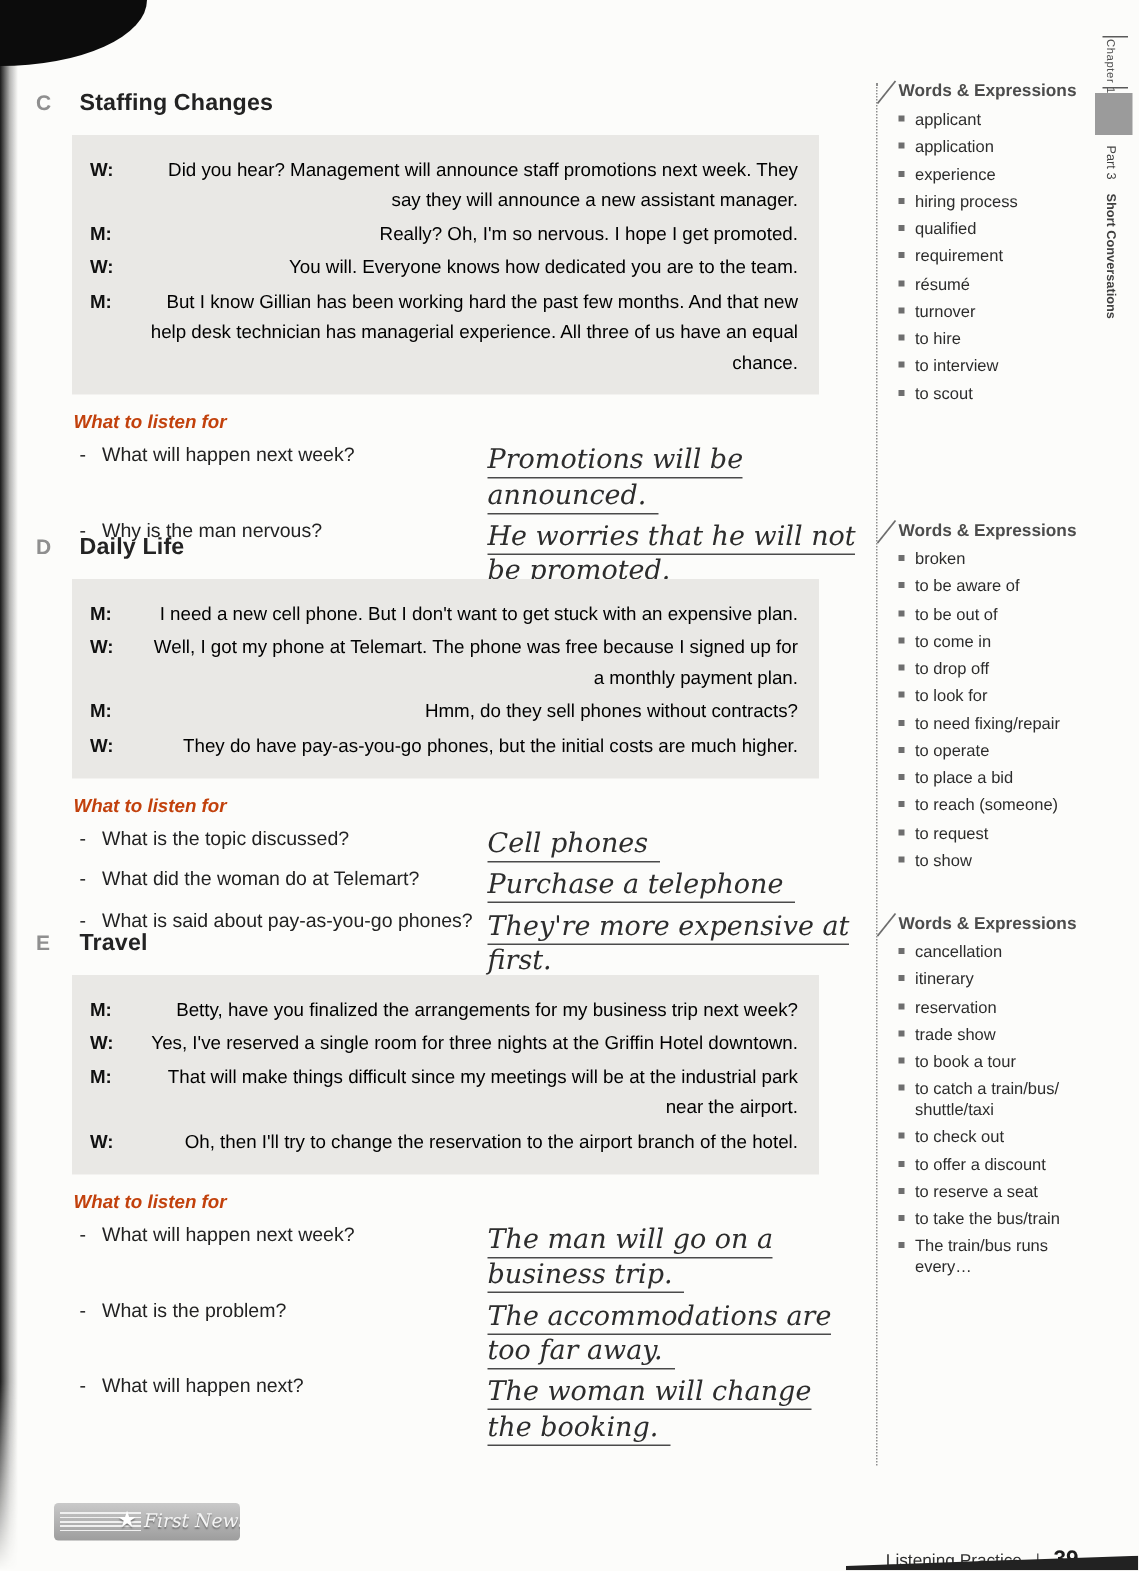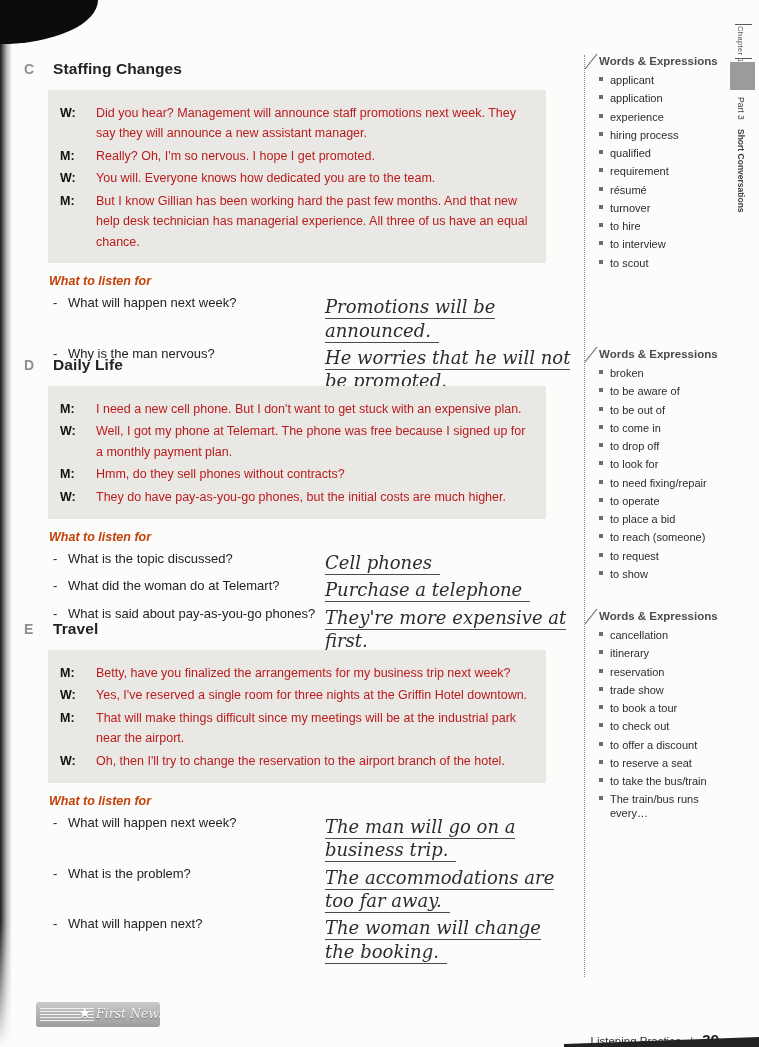--- a/index.html
+++ b/index.html
@@ -41,21 +41,21 @@
 
   
   .section{position:absolute;left:24px;width:552px;}
   .sec-0{top:60px;} .sec-1{top:356px;} .sec-2{top:620px;}
   .sec-head{display:flex;align-items:baseline;}
   .sec-letter{color:#8f8f8f;font-weight:bold;font-size:14px;width:29px;flex:none;}
   .sec-title{color:#232323;font-weight:bold;font-size:15.5px;letter-spacing:.1px;}
   .dialog-box{margin:12px 0 0 24px;background:#e9e8e5;padding:10px 14px 9px 12px;width:472px;}
   .turn{display:flex;margin:2.5px 0;}
   .spk{width:36px;flex:none;font-weight:bold;font-size:12.5px;line-height:1.62;color:#111;}
-  .turn-text{flex:1;font-size:12.5px;line-height:1.62;color:#b91c1c;}
+  .turn-text{flex:1;font-size:12.5px;line-height:1.62;color:#000000;text-align:right;}
   .listen{margin:11px 0 7px 25px;color:#c2410c;font-style:italic;font-weight:bold;font-size:12.5px;}
   .qa-row{display:flex;margin:4px 0 4px 29px;align-items:flex-start;}
   .q{width:272px;flex:none;display:flex;font-size:13px;color:#222;line-height:1.3;}
   .dash{width:15px;flex:none;}
   .ans{flex:1;font-family:"DejaVu Serif",serif;font-style:italic;font-size:18px;color:#2d2d2d;line-height:1.3;}
   .ans span{border-bottom:1px solid #4a4a4a;padding:0 8px 1px 0;}
 
   
   .brand{position:absolute;left:36px;top:1002px;width:124px;height:25px;border-radius:3px;
     background:linear-gradient(180deg,#c9c9c9,#9d9d9d);overflow:hidden;}
@@ -369,20 +369,24 @@
         <div class="wb-item">
     <span class="bullet"></span>
     <span class="wb-item-text">trade show</span>
   </div>
         <div class="wb-item">
     <span class="bullet"></span>
     <span class="wb-item-text">to book a tour</span>
   </div>
         <div class="wb-item">
     <span class="bullet"></span>
+    <span class="wb-item-text">to catch a train/bus/ shuttle/taxi</span>
+  </div>
+        <div class="wb-item">
+    <span class="bullet"></span>
     <span class="wb-item-text">to check out</span>
   </div>
         <div class="wb-item">
     <span class="bullet"></span>
     <span class="wb-item-text">to offer a discount</span>
   </div>
         <div class="wb-item">
     <span class="bullet"></span>
     <span class="wb-item-text">to reserve a seat</span>
   </div>

